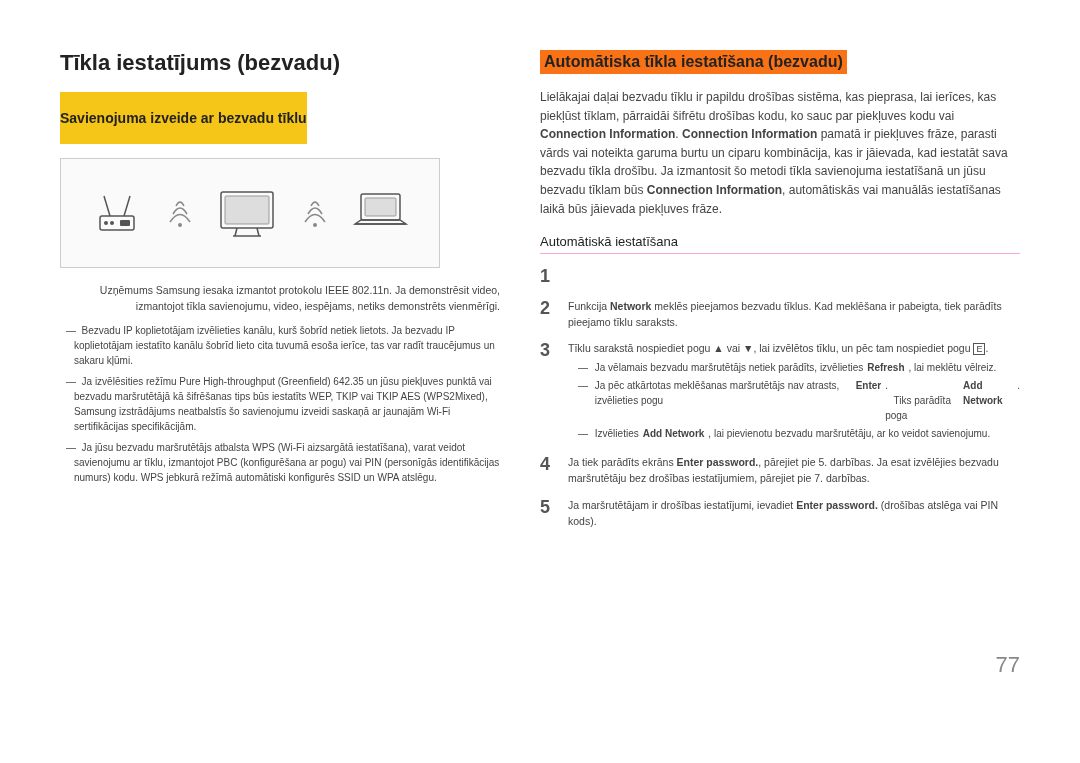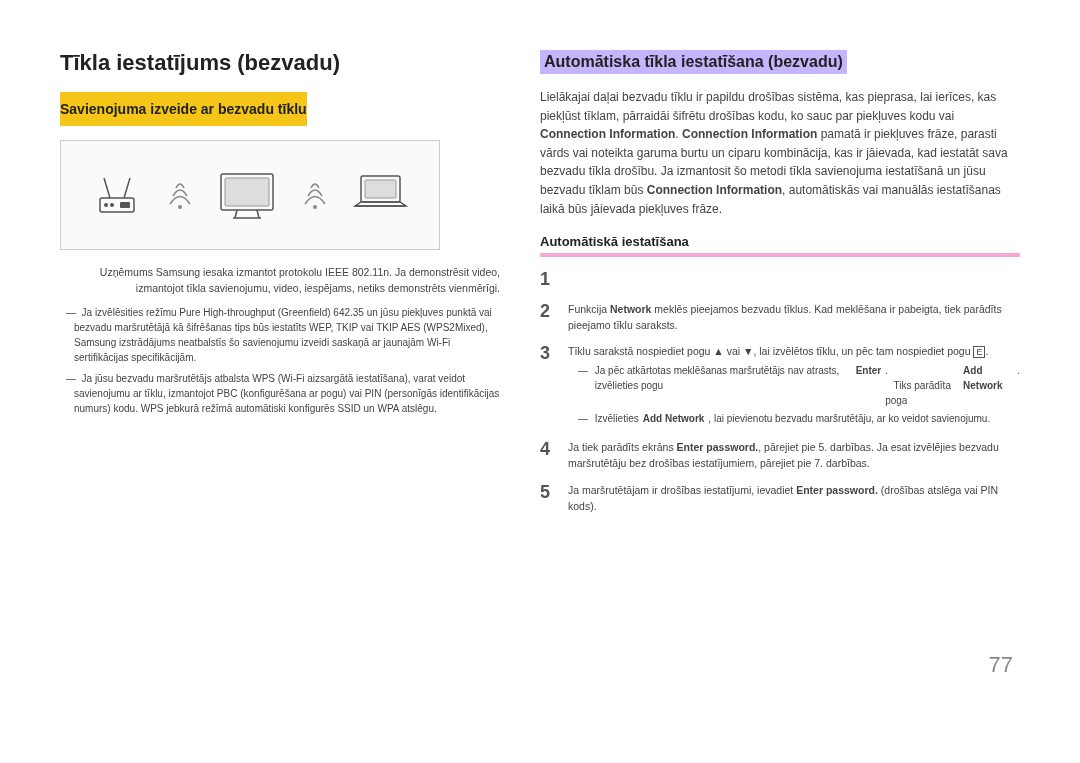--- a/index.html
+++ b/index.html
@@ -38,21 +38,21 @@
       font-size: 22px;
       font-weight: bold;
       color: #222222;
       margin-bottom: 16px;
     }
     .section-title-highlight {
       background-color: #f5c518;
       font-size: 14px;
       font-weight: bold;
       color: #222222;
-      padding: 9px 0;
+      padding: 18px 0;
       margin-bottom: 14px;
       display: inline-block;
     }
     .network-diagram {
       width: 380px;
       height: 110px;
       border: 1px solid #cccccc;
       margin-bottom: 14px;
       display: flex;
       align-items: center;
@@ -88,40 +88,40 @@
     .bold-text {
       font-weight: bold;
     }
     .wps-link {
       color: #c8a000;
       font-weight: bold;
       font-size: 10.5px;
     }
     
     .right-title-highlight {
-      background-color: #c4b5fd;
+      background-color: #f97316;
       font-size: 16px;
       font-weight: bold;
       color: #222222;
       padding: 3px 4px;
       margin-bottom: 14px;
       display: inline-block;
     }
     .right-intro {
       font-size: 12px;
       line-height: 1.55;
       color: #444;
       margin-bottom: 16px;
     }
     .sub-section-title {
       font-size: 13px;
-      font-weight: bold;
+      font-weight: normal;
       color: #222;
       margin-bottom: 12px;
-      border-bottom: 4px solid #f9a8d4;
+      border-bottom: 1px solid #f9a8d4;
       padding-bottom: 4px;
     }
     .steps-list {
       list-style: none;
       padding: 0;
     }
     .step-item {
       display: flex;
       gap: 10px;
       margin-bottom: 10px;
@@ -154,21 +154,21 @@
     }
     .step-sub-item::before {
       content: '—\00a0';
     }
     .add-network-bold {
       font-weight: bold;
     }
     .page-number {
       position: absolute;
       bottom: 30px;
-      right: 67px;
+      right: 60px;
       font-size: 22px;
       color: #888;
       font-weight: normal;
     }
   </style>
 </head>
 <body>
 
 <div class="page">
   <div class="two-column">
@@ -228,20 +228,23 @@
             <rect x="12" y="10" width="31" height="18" rx="1" fill="#ddd" stroke="#999" stroke-width="1"></rect>
             <path d="M 2 36 L 8 32 L 47 32 L 53 36 Z" fill="none" stroke="#555" stroke-width="1.5"></path>
             <line x1="2" y1="36" x2="53" y2="36" stroke="#555" stroke-width="1.5"></line>
           </svg>
         </div>
       </div>
 
       
       <p class="body-text">Uzņēmums Samsung iesaka izmantot protokolu IEEE 802.11n. Ja demonstrēsit video, izmantojot tīkla savienojumu, video, iespējams, netiks demonstrēts vienmērīgi.</p>
 
+      <div class="dash-item">
+        <span>Bezvadu IP koplietotājam izvēlieties kanālu, kurš šobrīd netiek lietots. Ja bezvadu IP koplietotājam iestatīto kanālu šobrīd lieto cita tuvumā esoša ierīce, tas var radīt traucējumus un sakaru kļūmi.</span>
+      </div>
 
       <div class="dash-item">
         <span>Ja izvēlēsities režīmu Pure High-throughput (Greenfield) 642.35 un jūsu piekļuves punktā vai bezvadu maršrutētājā kā šifrēšanas tips būs iestatīts WEP, TKIP vai TKIP AES (WPS2Mixed), Samsung izstrādājums neatbalstīs šo savienojumu izveidi saskaņā ar jaunajām Wi-Fi sertifikācijas specifikācijām.</span>
       </div>
 
       <div class="dash-item">
         <span>Ja jūsu bezvadu maršrutētājs atbalsta WPS (Wi-Fi aizsargātā iestatīšana), varat veidot savienojumu ar tīklu, izmantojot PBC (konfigurēšana ar pogu) vai PIN (personīgās identifikācijas numurs) kodu. WPS jebkurā režīmā automātiski konfigurēs SSID un WPA atslēgu.</span>
       </div>
 
     </div>
@@ -272,20 +275,23 @@
           <span class="step-text">
             Funkcija <span class="bold-text">Network</span> meklēs pieejamos bezvadu tīklus. Kad meklēšana ir pabeigta, tiek parādīts pieejamo tīklu saraksts.
           </span>
         </li>
 
         <li class="step-item">
           <span class="step-number">3</span>
           <span class="step-text">
             Tīklu sarakstā nospiediet pogu ▲ vai ▼, lai izvēlētos tīklu, un pēc tam nospiediet pogu <span style="font-size:9px;border:1px solid #555;padding:0 2px;">E</span>.
             <div class="step-sub">
+              <div class="step-sub-item">
+                Ja vēlamais bezvadu maršrutētājs netiek parādīts, izvēlieties <span class="bold-text">Refresh</span>, lai meklētu vēlreiz.
+              </div>
               <div class="step-sub-item">
                 Ja pēc atkārtotas meklēšanas maršrutētājs nav atrasts, izvēlieties pogu <span class="bold-text">Enter</span>.<br>
                 &nbsp;&nbsp;&nbsp;Tiks parādīta poga <span class="bold-text add-network-bold">Add Network</span>.
               </div>
               <div class="step-sub-item">
                 Izvēlieties <span class="bold-text">Add Network</span>, lai pievienotu bezvadu maršrutētāju, ar ko veidot savienojumu.
               </div>
             </div>
           </span>
         </li>

